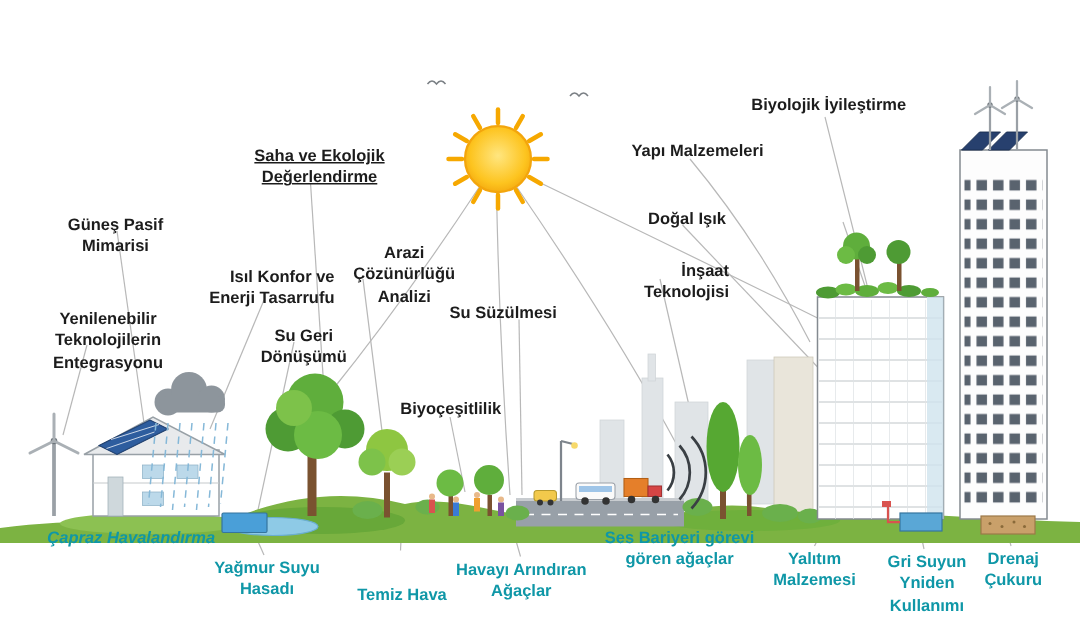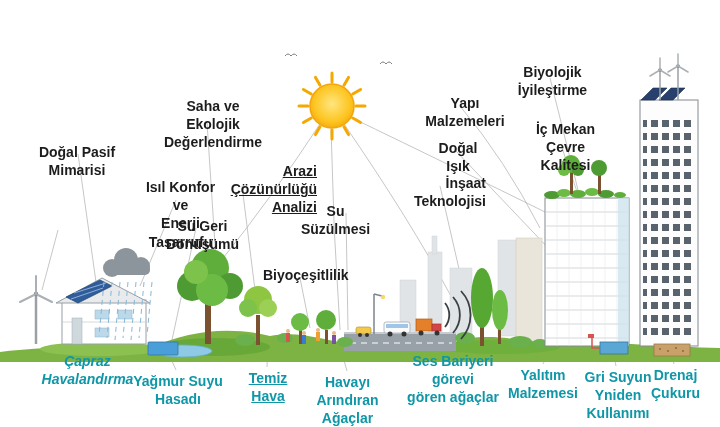--- a/index.html
+++ b/index.html
@@ -3,24 +3,24 @@
 <meta charset="utf-8">
 <style>
   * { margin:0; padding:0; box-sizing:border-box; }
   html,body { background:#fff; }
   body { font-family:"Liberation Sans", sans-serif; }
   .canvas {
     position:relative; width:720px; height:427px; background:#fff; overflow:hidden;
   }
   svg.scene { position:absolute; left:0; top:0; }
   .lbl {
-    position:absolute; font-size:14px; font-weight:bold; line-height:1.3;
+    position:absolute; font-size:11px; font-weight:bold; line-height:1.3;
     white-space:pre-line; text-align:center; color:#1c1c1c; letter-spacing:0;
   }
-  .lbl.alignleft { text-align:right;text-decoration:underline; }
+  .lbl.alignleft { text-align:center; }
   .lbl.feature { color:#0f97a7; }
 </style>
 </head>
 <body>
 
 <div class="canvas">
 
   <svg class="scene" width="720" height="427" viewBox="0 0 720 427">
     <defs>
       <radialGradient id="sunG" cx="50%" cy="45%" r="60%">
@@ -313,54 +313,54 @@
       </g>
       <circle cx="332" cy="106" r="22" fill="url(#sunG)" stroke="#f3a50c" stroke-width="1.5"></circle>
     </g>
 
     <g stroke="#7a7f84" stroke-width="1" fill="none">
       <path d="M285,56 q3,-4 6,0 q3,-4 6,0"></path>
       <path d="M380,64 q3,-4 6,0 q3,-4 6,0"></path>
     </g>
   </svg>
 
-  <div class="lbl" style="left:22px; top:143px; width:110px;">Doğal Pasif Mimarisi</div>
-
-  <div class="lbl" style="left:163px; top:97px; width:100px;">Saha ve Ekolojik
+  <div class="lbl" style="left:22px; top:143px; width:110px;">Güneş Pasif Mimarisi</div>
+
+  <div class="lbl" style="left:163px; top:97px; width:100px;text-decoration:underline;">Saha ve Ekolojik
 Değerlendirme</div>
 
   <div class="lbl" style="left:420px; top:94px; width:90px;">Yapı Malzemeleri</div>
 
   <div class="lbl" style="left:500px; top:63px; width:105px;">Biyolojik İyileştirme</div>
 
-  <div class="lbl" style="left:518px; top:120px; width:95px;">İç Mekan Çevre
-Kalitesi</div>
 
   <div class="lbl" style="left:428px; top:139px; width:60px;">Doğal Işık</div>
 
   <div class="lbl" style="left:396px; top:174px; width:90px;text-align:right;">İnşaat Teknolojisi</div>
 
   <div class="lbl alignleft" style="left:222px; top:162px; width:95px;">Arazi Çözünürlüğü
 Analizi</div>
 
-  <div class="lbl" style="left:138px; top:178px; width:85px;">Isıl Konfor ve
+  <div class="lbl" style="left:138px; top:178px; width:85px;text-align:right;">Isıl Konfor ve
 Enerji Tasarrufu</div>
 
   <div class="lbl" style="left:155px; top:217px; width:95px;">Su Geri Dönüşümü</div>
 
+  <div class="lbl alignleft" style="left:2px; top:206px; width:140px;">Yenilenebilir
+Teknolojilerin Entegrasyonu</div>
 
   <div class="lbl" style="left:298px; top:202px; width:75px;">Su Süzülmesi</div>
 
   <div class="lbl" style="left:263px; top:266px; width:75px;text-align:center;">Biyoçeşitlilik</div>
 
   <div class="lbl feature" style="left:30px; top:352px; width:115px;font-style:italic;">Çapraz Havalandırma</div>
 
   <div class="lbl feature" style="left:128px; top:372px; width:100px;">Yağmur Suyu Hasadı</div>
 
-  <div class="lbl feature" style="left:238px; top:369px; width:60px;text-decoration:underline;">Temiz Hava</div>
+  <div class="lbl feature" style="left:238px; top:390px; width:60px;">Temiz Hava</div>
 
   <div class="lbl feature" style="left:300px; top:373px; width:95px;">Havayı Arındıran
 Ağaçlar</div>
 
   <div class="lbl feature" style="left:403px; top:352px; width:100px;">Ses Bariyeri görevi
 gören ağaçlar</div>
 
   <div class="lbl feature" style="left:498px; top:366px; width:90px;">Yalıtım Malzemesi</div>
 
   <div class="lbl feature" style="left:578px; top:368px; width:80px;">Gri Suyun

